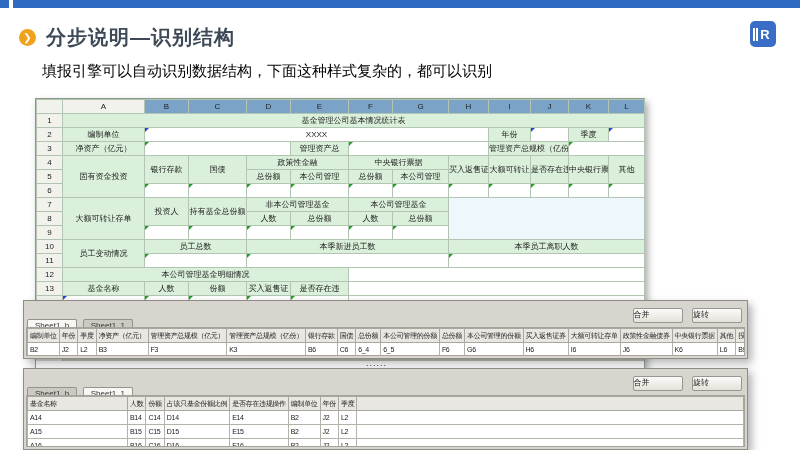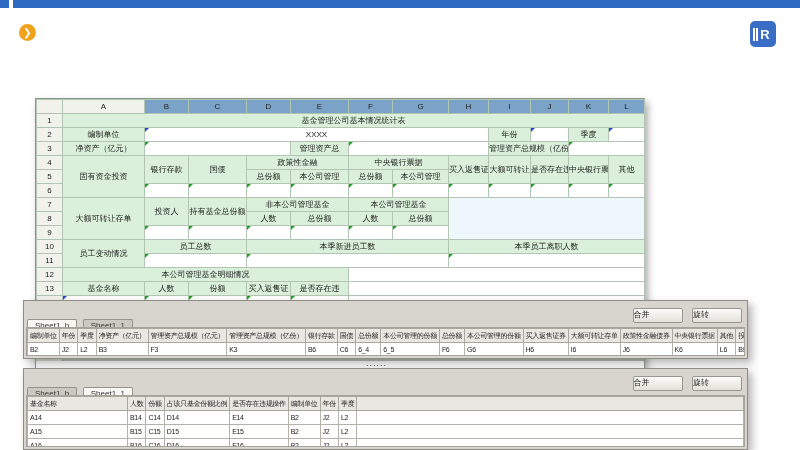--- a/index.html
+++ b/index.html
@@ -85,21 +85,23 @@
     <div class="topbar-notch"></div>
   </div>
 
   <div class="logo">
     <span class="logo-bars"></span>
     <span class="logo-letter">R</span>
   </div>
 
   <div class="title-row">
     <span class="bullet">❯</span>
-  </div>
+    <h1 class="page-title">分步说明—识别结构</h1>
+  </div>
+  <div class="subtitle">填报引擎可以自动识别数据结构，下面这种样式复杂的，都可以识别</div>
 
   <div class="sheet">
     <table class="grid">
       <colgroup>
         <col style="width:26px">
           <col style="width:82px">
           <col style="width:44px">
           <col style="width:58px">
         <col style="width:44px">
           <col style="width:58px">

